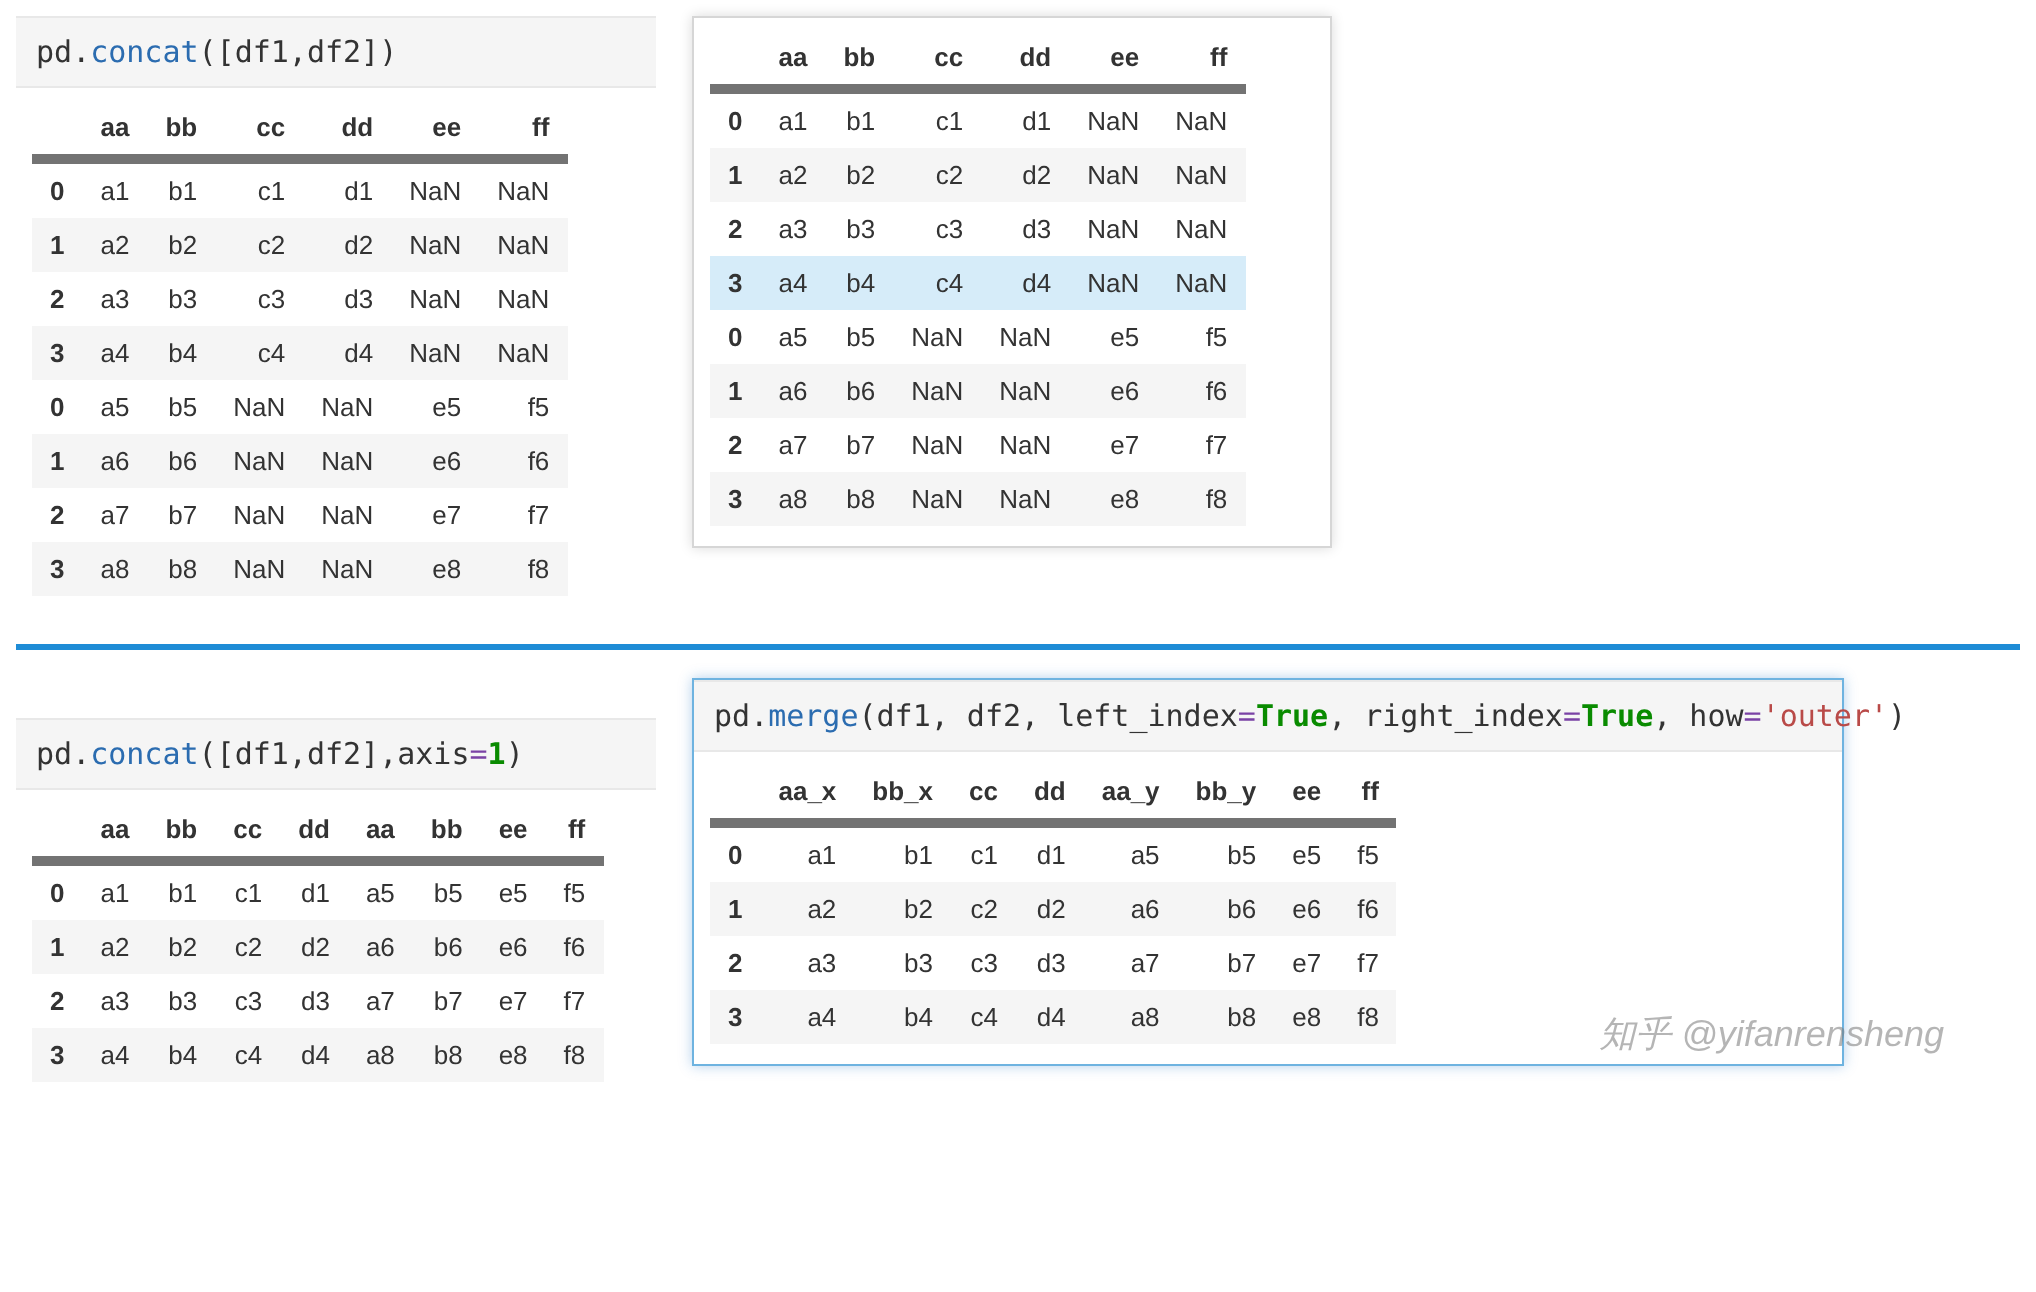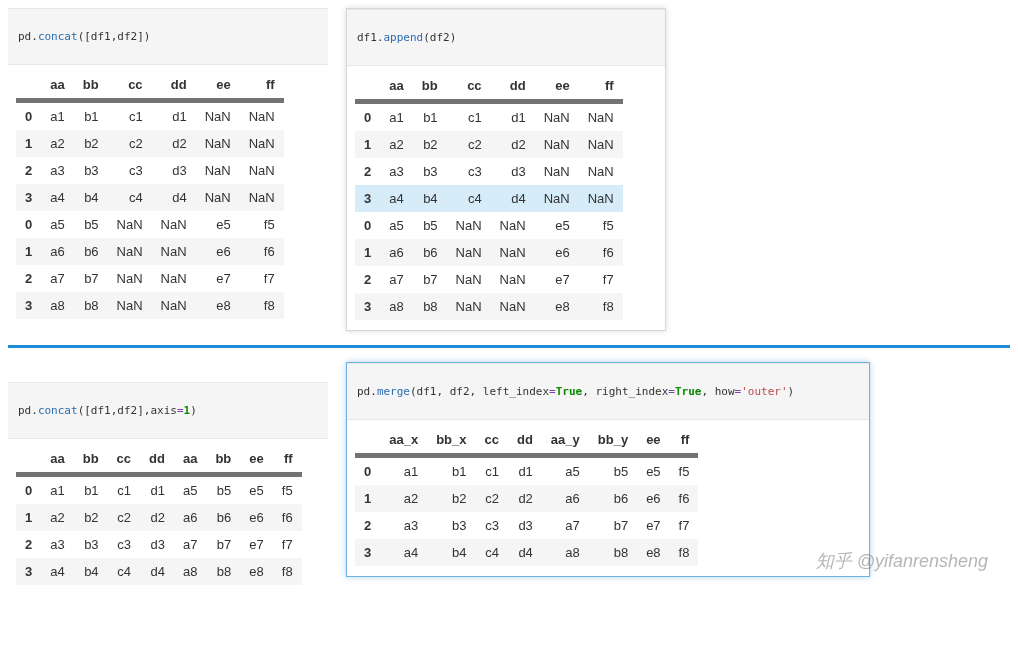--- a/index.html
+++ b/index.html
@@ -20,23 +20,23 @@
     box-shadow: 0 0 6px rgba(0,0,0,0.15);
   }
   .panel.boxed-blue {
     border: 1px solid #6eb3e0;
     box-shadow: 0 0 6px rgba(40,120,200,0.35);
   }
 
   
   .code {
     font-family: "Menlo","Consolas",monospace;
-    font-size: 11px;
+    font-size: 15px;
     background: #f5f5f5;
-    padding: 21px 10px;
+    padding: 8px 10px;
     border: 1px solid #e8e8e8;
     border-left: none; border-right: none;
     white-space: pre;
   }
   .tok-call  { color: #2b6cb0; }   
   .tok-kw    { color: #098b00; font-weight: bold; }  
   .tok-str   { color: #b94a48; }   
   .tok-op    { color: #7a42a5; }   
   .tok-plain { color: #333; }
 
@@ -61,21 +61,21 @@
   table.df tbody tr.hl  { background: #d6ecf9; }
 
   hr.rule {
     border: none;
     border-top: 3px solid #1e8cd6;
     margin: 14px 0 14px 0;
   }
 
   .watermark {
     position: absolute;
-    right: 30px;
+    right: 46px;
     bottom: 30px;
     font-size: 18px;
     font-style: italic;
     color: rgba(120,120,120,0.55);
     font-family: "PingFang SC","Microsoft YaHei",sans-serif;
     pointer-events: none;
   }
 </style>
 </head>
 <body>
@@ -165,21 +165,20 @@
             <td>b8</td>
             <td>NaN</td>
             <td>NaN</td>
             <td>e8</td>
             <td>f8</td>
           </tr>
         </tbody>
       </table>
     </div>
   <div class="panel boxed" style="width:320px;">
-      <div class="code"><span class="tok-plain">df1</span><span class="tok-plain">.</span><span class="tok-call">append</span><span class="tok-plain">(df2)</span></div>
       <table class="df">
         <thead>
           <tr>
             <th></th>
             <th>aa</th>
             <th>bb</th>
             <th>cc</th>
             <th>dd</th>
             <th>ee</th>
             <th>ff</th>
@@ -323,21 +322,21 @@
             <td>c4</td>
             <td>d4</td>
             <td>a8</td>
             <td>b8</td>
             <td>e8</td>
             <td>f8</td>
           </tr>
         </tbody>
       </table>
     </div>
-  <div class="panel boxed-blue" style="width:524px;">
+  <div class="panel boxed-blue" style="width:576px;">
       <div class="code"><span class="tok-plain">pd</span><span class="tok-plain">.</span><span class="tok-call">merge</span><span class="tok-plain">(df1, df2, left_index</span><span class="tok-op">=</span><span class="tok-kw">True</span><span class="tok-plain">, right_index</span><span class="tok-op">=</span><span class="tok-kw">True</span><span class="tok-plain">, how</span><span class="tok-op">=</span><span class="tok-str">'outer'</span><span class="tok-plain">)</span></div>
       <table class="df">
         <thead>
           <tr>
             <th></th>
             <th>aa_x</th>
             <th>bb_x</th>
             <th>cc</th>
             <th>dd</th>
             <th>aa_y</th>

